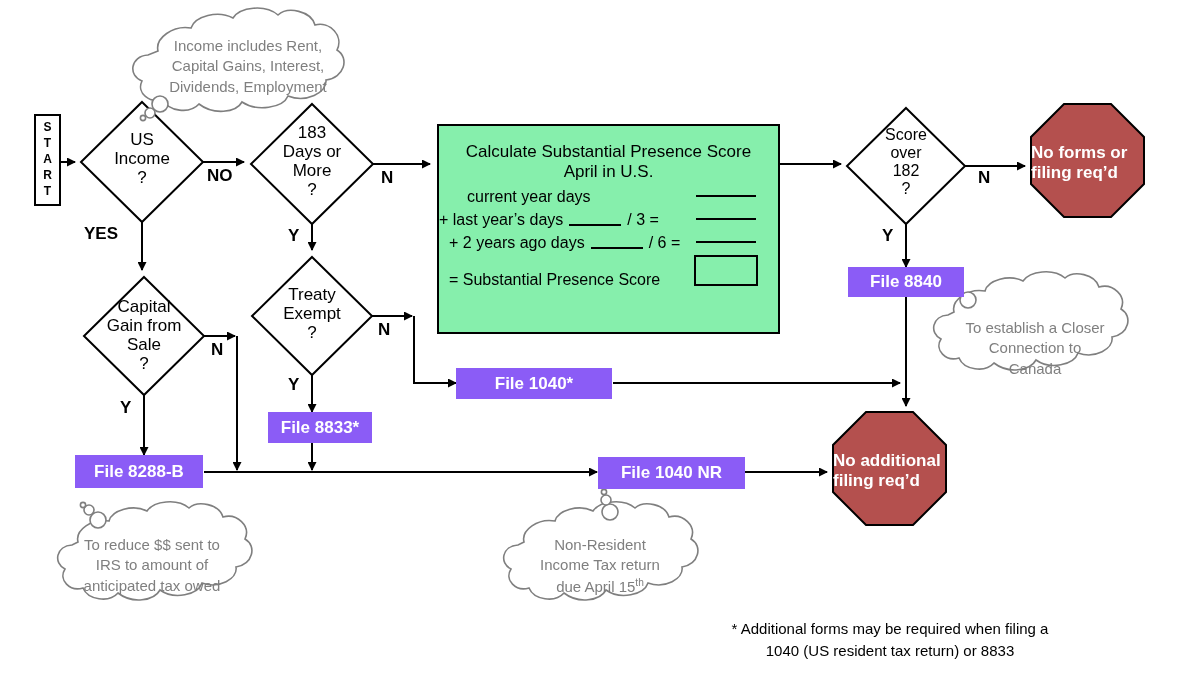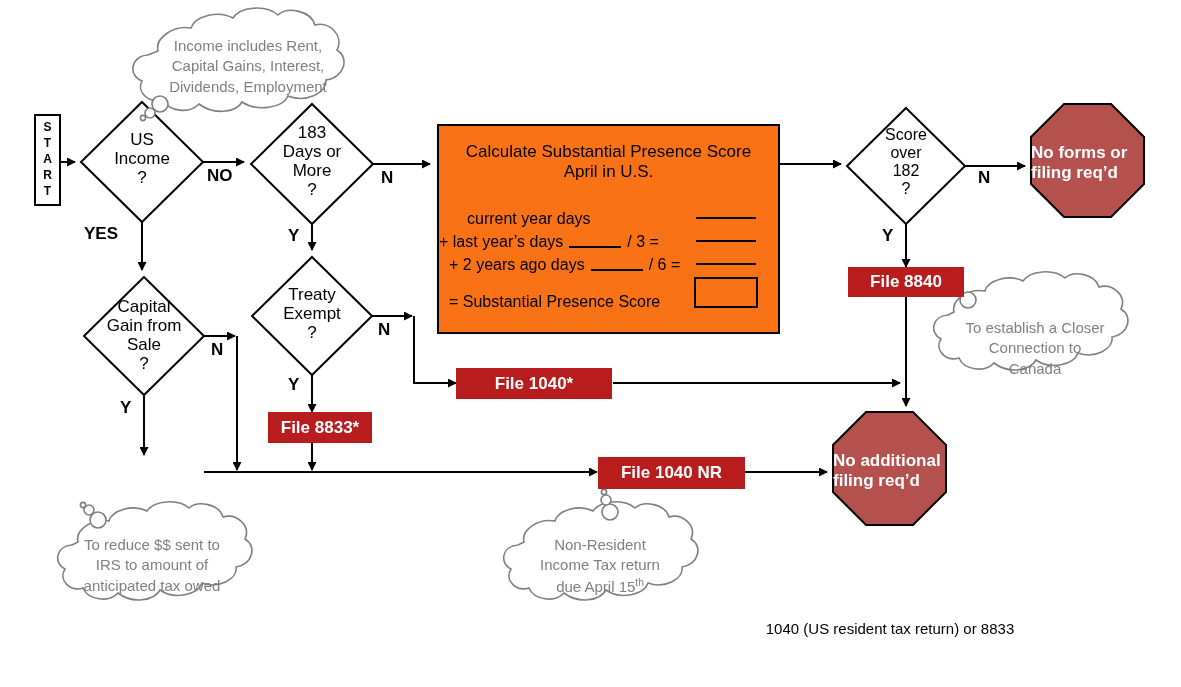--- a/index.html
+++ b/index.html
@@ -7,26 +7,26 @@
        font-family:"Liberation Sans","DejaVu Sans",sans-serif;}
   #stage{position:relative;width:1181px;height:687px;}
   svg#flow{position:absolute;left:0;top:0;width:1181px;height:687px;}
   .shape-stroke{stroke:#000;fill:#fff;stroke-width:2;}
   .line{stroke:#000;stroke-width:2;fill:none;}
   .cloudpath{stroke:#7f7f7f;stroke-width:1.6;fill:#fff;}
   .octa{stroke:#000;stroke-width:2;}
   .lbl{position:absolute;}
   .dtext{font-size:17px;color:#000;text-align:center;line-height:1.12;}
   .edge-lbl{font-size:17px;font-weight:bold;color:#000;}
-  .blackbox{position:absolute;background:#b91c1c;color:#fff;font-weight:bold;
+  .blackbox{position:absolute;background:#8b5cf6;color:#fff;font-weight:bold;
             font-size:17px;display:flex;align-items:center;justify-content:center;}
   .octlabel{position:absolute;color:#fff;font-weight:bold;font-size:17px;
             text-align:left;line-height:1.2;}
   .cloudtext{position:absolute;color:#7f7f7f;font-size:15px;text-align:center;line-height:1.35;}
-  .calcbox{position:absolute;border:2px solid #000;background:#f97316;}
+  .calcbox{position:absolute;border:2px solid #000;background:#86efac;}
   .calc-title{font-size:17px;text-align:center;line-height:1.2;color:#000;}
   .calc-rows{font-size:16px;color:#000;}
   .calc-row{display:flex;align-items:flex-end;height:23px;}
   .blankline{display:inline-block;border-bottom:2px solid #000;width:52px;height:1px;margin:0 6px 3px 6px;}
   .resline{display:inline-block;border-bottom:2px solid #000;width:60px;height:1px;margin-bottom:3px;}
   .startbox{position:absolute;border:2px solid #000;background:#fff;
             display:flex;flex-direction:column;align-items:center;justify-content:center;}
   .startbox span{font-size:12px;font-weight:bold;line-height:1.32;color:#000;}
   .footnote{position:absolute;font-size:15px;color:#000;text-align:center;line-height:1.45;}
   sup{font-size:0.68em;vertical-align:super;}
@@ -163,21 +163,21 @@
   <div class="lbl edge-lbl" style="left:378px;top:320px;">N</div>
   <div class="lbl edge-lbl" style="left:288px;top:375px;">Y</div>
   <div class="lbl edge-lbl" style="left:978px;top:168px;">N</div>
   <div class="lbl edge-lbl" style="left:882px;top:226px;">Y</div>
 
   <div class="calcbox" style="left:437px;top:124px;width:339px;height:206px;">
     <div class="calc-title" style="margin-top:16px;">
       <div>Calculate Substantial Presence Score</div>
       <div>April in U.S.</div>
     </div>
-    <div class="calc-rows" style="margin-top:22px;position:relative;height:120px;text-align:center;">
+    <div class="calc-rows" style="position:relative;height:120px;text-align:center;">
       <div class="calc-row" style="padding-left:28px;">
         <span>current year days</span>
       </div>
       <div class="calc-row" style="">
         <span>+ last year’s days</span>
         <span class="blankline"></span>
         <span>/ 3 =</span>
       </div>
       <div class="calc-row" style="padding-left:10px;">
         <span>+ 2 years ago days</span>
@@ -188,20 +188,21 @@
         <span>= Substantial Presence Score</span>
       </div>
 
       <span class="resline" style="position:absolute;right:22px;top:11px;"></span>
       <span class="resline" style="position:absolute;right:22px;top:34px;"></span>
       <span class="resline" style="position:absolute;right:22px;top:57px;"></span>
       <span style="position:absolute;right:20px;top:72px;width:60px;height:27px;border:2px solid #000;"></span>
     </div>
   </div>
 
+  <div class="blackbox" style="left:75px;top:455px;width:128px;height:33px;">File 8288-B</div>
   <div class="blackbox" style="left:268px;top:412px;width:104px;height:31px;">File 8833*</div>
   <div class="blackbox" style="left:456px;top:368px;width:156px;height:31px;">File 1040*</div>
   <div class="blackbox" style="left:598px;top:457px;width:147px;height:32px;">File 1040 NR</div>
   <div class="blackbox" style="left:848px;top:267px;width:116px;height:30px;">File 8840</div>
 
   <div class="octlabel" style="left:1031px;top:143px;width:114px;">
     <div>No forms or</div>
     <div>filing req’d</div>
   </div>
   <div class="octlabel" style="left:833px;top:451px;width:114px;">
@@ -229,16 +230,17 @@
 
   <div class="cloudtext" style="left:510px;top:535px;width:180px;">
     <div>Non-Resident</div>
     <div>Income Tax return</div>
     <div>
       <span>due April 15</span><sup>th</sup>
     </div>
   </div>
 
   <div class="footnote" style="left:700px;top:618px;width:380px;">
+    <div>* Additional forms may be required when filing a</div>
     <div>1040 (US resident tax return) or 8833</div>
   </div>
 
 </div>
 
 </body></html>

